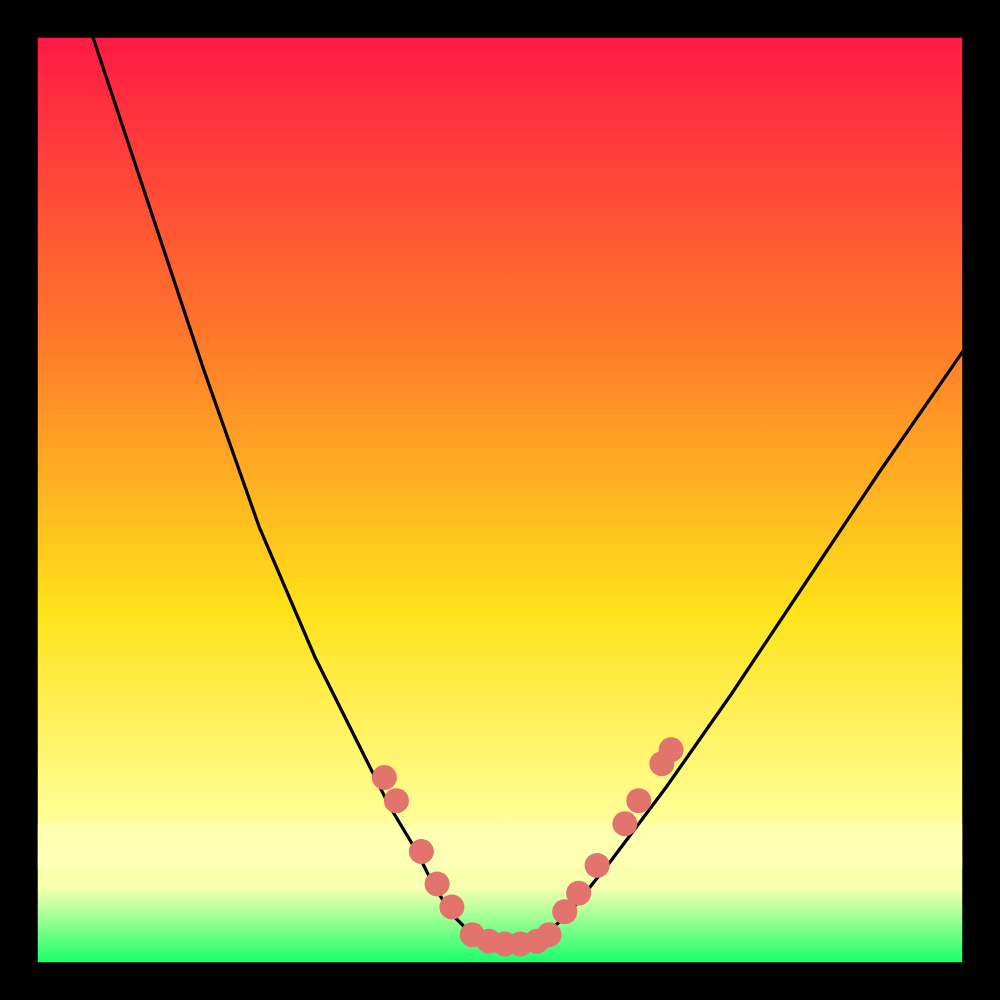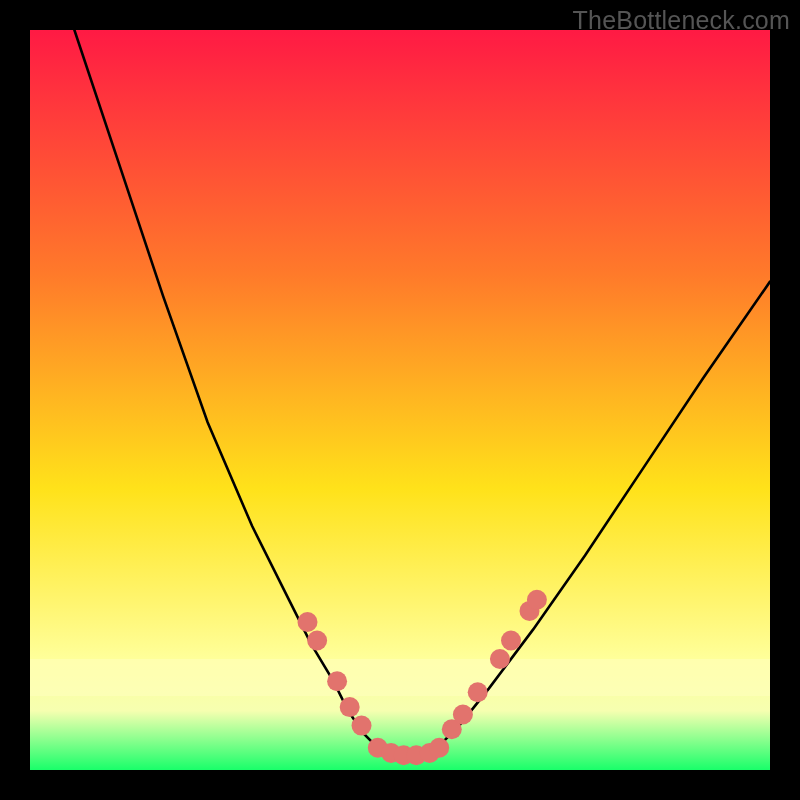--- a/index.html
+++ b/index.html
@@ -73,14 +73,13 @@
         <circle cx="55.3" cy="97" r="1.35" fill="#e2736d"></circle>
         <circle cx="57" cy="94.5" r="1.35" fill="#e2736d"></circle>
         <circle cx="58.5" cy="92.5" r="1.35" fill="#e2736d"></circle>
         <circle cx="60.5" cy="89.5" r="1.35" fill="#e2736d"></circle>
         <circle cx="63.5" cy="85" r="1.35" fill="#e2736d"></circle>
         <circle cx="65" cy="82.5" r="1.35" fill="#e2736d"></circle>
         <circle cx="67.5" cy="78.5" r="1.35" fill="#e2736d"></circle>
         <circle cx="68.5" cy="77" r="1.35" fill="#e2736d"></circle>
       </g>
   </svg>
-  <div class="watermark">TheBottleneck.com</div>
 </div>
 
 </body></html>

